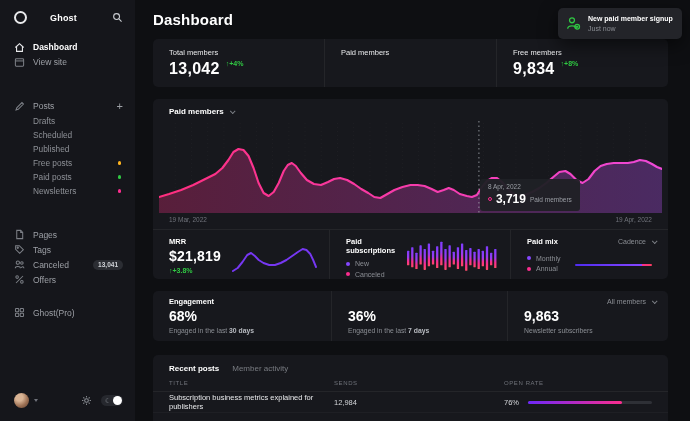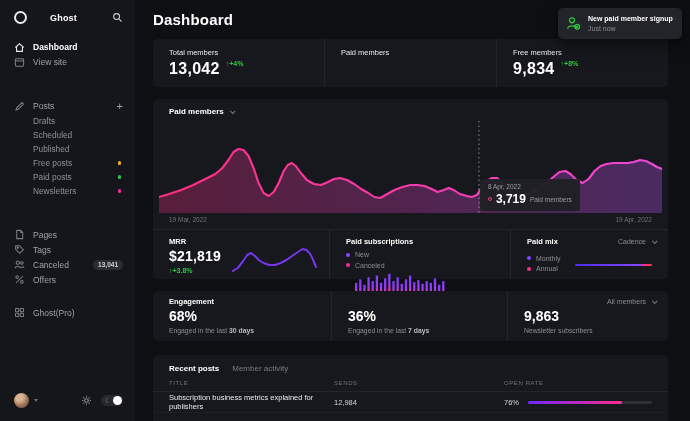--- a/index.html
+++ b/index.html
@@ -67,21 +67,21 @@
   .chart-wrap svg { position:absolute; inset:0; width:100%; height:100%; }
   .tooltip { position:absolute; left:63.8%; top:63%; background:rgba(31,32,37,.96); border-radius:3px; padding:4px 8px 5px; z-index:2; white-space:nowrap; }
   .tt-date { font-size:6.5px; color:#9b9ea5; }
   .tt-row { display:flex; align-items:center; margin-top:2.5px; }
   .tt-marker { width:4px; height:4px; border:1.5px solid var(--c-pink); border-radius:50%; margin-right:4px; }
   .tt-value { font-size:12px; font-weight:bold; }
   .tt-label { font-size:6.5px; color:#9b9ea5; margin-left:4px; }
   .axis-row { display:flex; justify-content:space-between; padding:3px 16px 6px; font-size:6.5px; color:#6f727a; }
   .ov-metrics { display:flex; height:50px; border-top:1px solid #242529; }
   .ov-col { padding:7px 12px 0 16px; }
-  .ov-col + .ov-col { border-left:1px solid #242529;flex-direction:column; }
+  .ov-col + .ov-col { border-left:1px solid #242529; }
   .col-mrr { width:176px; display:flex; }
   .col-subs { width:181px; display:flex; }
   .col-mix { flex:1; }
   .mrr-label { font-size:7.5px; font-weight:bold; }
   .mrr-value { font-size:14px; font-weight:bold; margin-top:2px; letter-spacing:.2px; }
   .mrr-delta { font-size:7px; color:var(--c-green); margin-top:3px; font-weight:bold; }
   .spark { margin:5px 0 0 10px; flex:1; height:34px; }
   .sec-label { font-size:7.5px; font-weight:bold; }
   .legend { margin-top:5px; }
   .legend-item { display:flex; align-items:center; font-size:7px; color:#8b8e94; margin-top:3.5px; }

